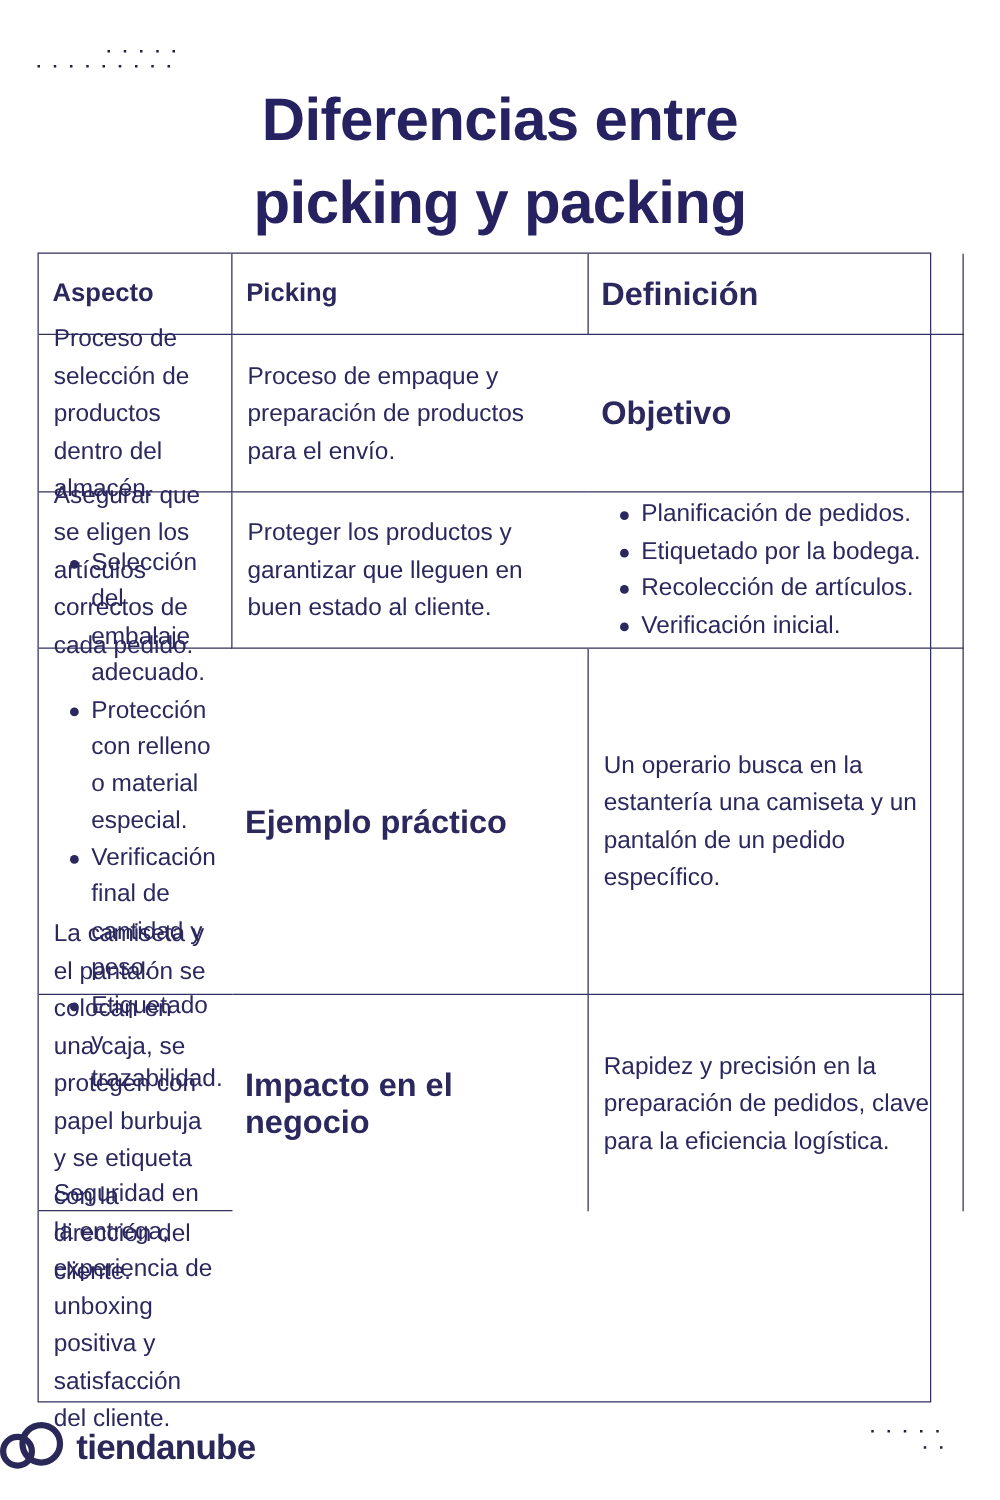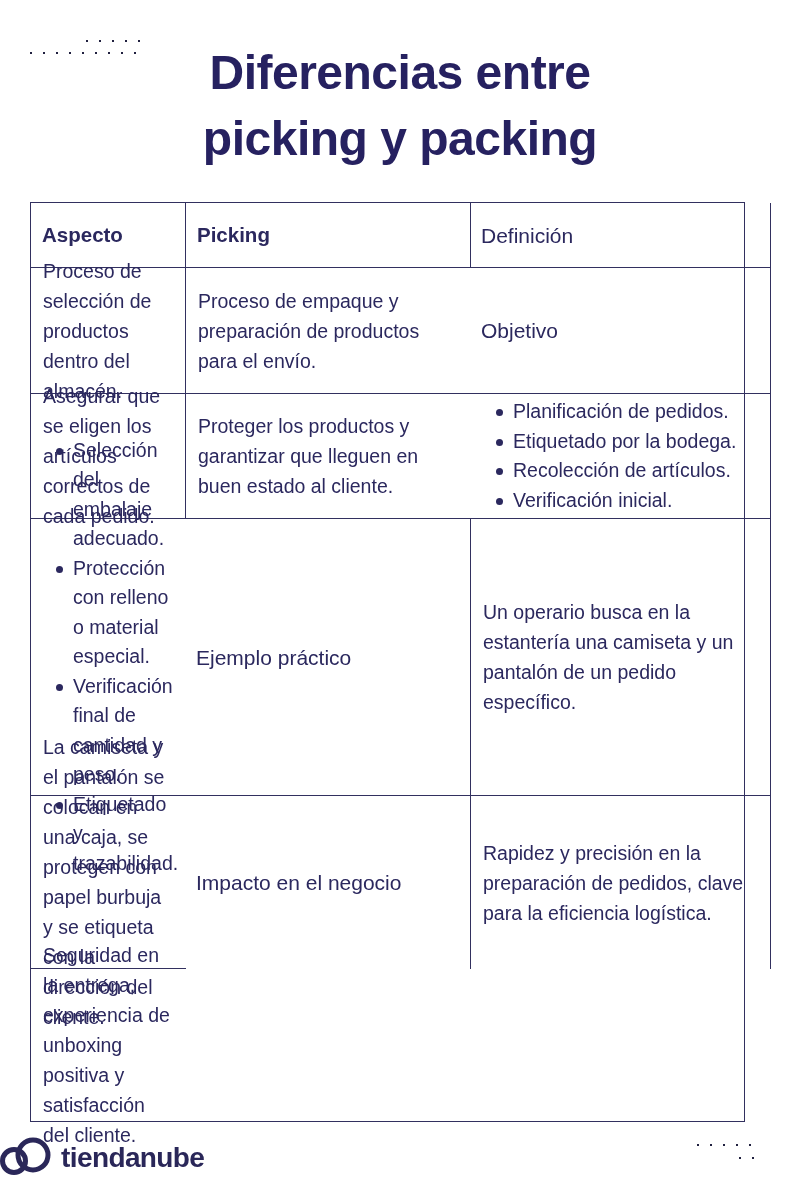--- a/index.html
+++ b/index.html
@@ -5,35 +5,35 @@
   * { margin: 0; padding: 0; box-sizing: border-box; }
   html, body { width: 800px; height: 1200px; background: #ffffff; font-family: "Liberation Sans", sans-serif; }
   body { position: relative; overflow: hidden; color: #262160; }
 
   
   .dot-grid { position: absolute; }
   .dot-row { display: flex; gap: 11px; height: 2px; margin-bottom: 10px; }
   .dot { width: 2px; height: 2px; background: #20203f; }
 
   
-  .title { position: absolute; top: 40px; left: 0; width: 800px; text-align: center;
+  .title { position: absolute; top: 64px; left: 0; width: 800px; text-align: center;
            font-size: 48px; font-weight: 700; letter-spacing: -0.5px; line-height: 66px; color: #262160; }
 
   
   .cmp-table { position: absolute; left: 30px; top: 202px; width: 715px;
                display: grid; grid-template-columns: 155px 285px 300px;
                grid-template-rows: 65px 126px 125px 277px 173px 152px;
                border: 1.5px solid #32305f; }
   .cell { border-right: 1.5px solid #32305f; border-bottom: 1.5px solid #32305f;
           display: flex; flex-direction: column; justify-content: center;
           padding: 8px 12px 8px 12px; font-size: 19.5px; line-height: 30px; color: #2b285e; }
   .cell.last-col { border-right: none; }
   .cell.last-row { border-bottom: none; }
   .cell.head { font-weight: 700; font-size: 20.5px; padding-left: 11px; }
-  .cell.aspect { font-weight: 400; font-size: 21px; padding-left: 10px; line-height: 29px; }
+  .cell.aspect { font-weight: 700; font-size: 26px; padding-left: 10px; line-height: 29px; }
   .cell ul { list-style: none; padding-left: 30px; }
   .cell ul li { position: relative; line-height: 29.5px; }
   .cell ul li::before { content: ""; position: absolute; left: -17px; top: 12px;
                         width: 7px; height: 7px; border-radius: 50%; background: #2b285e; }
 
   
   .footer { position: absolute; top: 1136px; left: 0; width: 800px;
             display: flex; align-items: center; gap: 9px; }
   .logo-icon { width: 52px; height: 42px; display: block; }
   .brand { font-size: 28px; font-weight: 700; letter-spacing: -0.6px; color: #2a2759; padding-top: 2px; }

